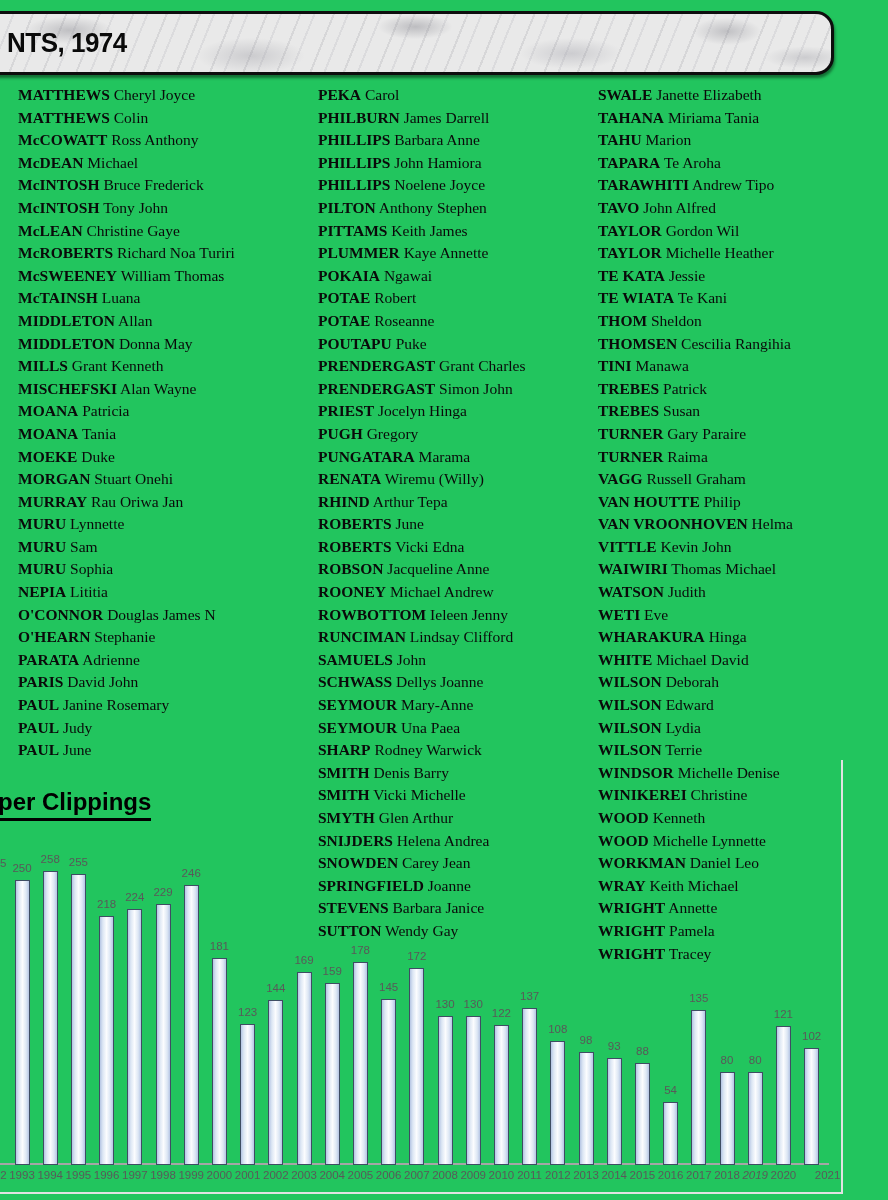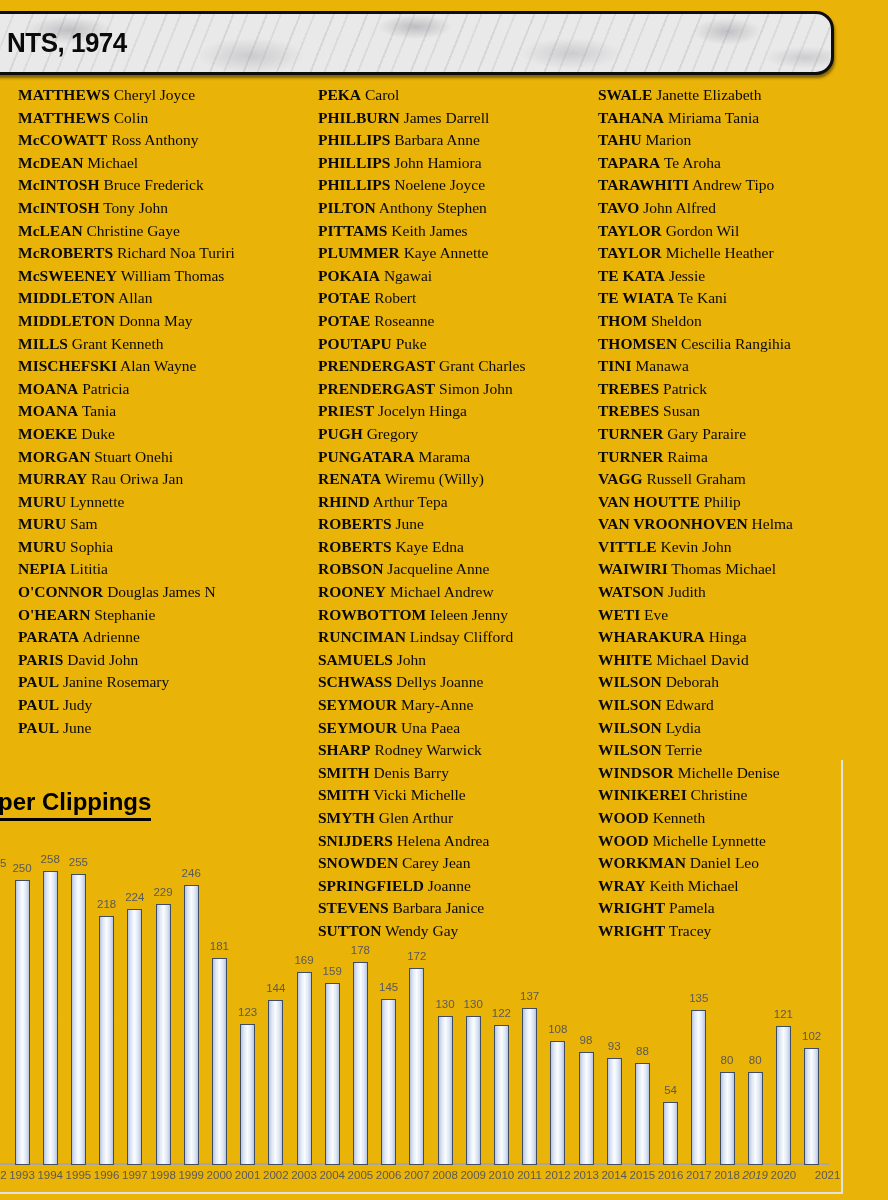--- a/index.html
+++ b/index.html
@@ -2,21 +2,21 @@
 <html><head>
 <meta charset="utf-8">
 <style>
   html, body {
     margin: 0; padding: 0;
     width: 888px; height: 1200px;
     overflow: hidden;
     background: #ffffff;
     font-family: "Liberation Serif", serif;
   }
-  #page { position: relative; width: 888px; height: 1200px; background:#eab308; }
+  #page { position: relative; width: 888px; height: 1200px; background:#22c55e; }
 
   
   .banner {
     position: absolute; left: -38px; top: 11px;
     width: 866px; height: 58px;
     border: 3px solid #0d0d0d;
     border-radius: 18px;
     box-shadow: 1px 3px 3px rgba(0,0,0,0.45);
     background-color: #e9e9e9;
     background-image:
@@ -93,20 +93,21 @@
   <div id="col-0" class="name-col">
       <div><span class="surname">MATTHEWS</span><span> Cheryl Joyce</span></div>
       <div><span class="surname">MATTHEWS</span><span> Colin</span></div>
       <div><span class="surname">McCOWATT</span><span> Ross Anthony</span></div>
       <div><span class="surname">McDEAN</span><span> Michael</span></div>
       <div><span class="surname">McINTOSH</span><span> Bruce Frederick</span></div>
       <div><span class="surname">McINTOSH</span><span> Tony John</span></div>
       <div><span class="surname">McLEAN</span><span> Christine Gaye</span></div>
       <div><span class="surname">McROBERTS</span><span> Richard Noa Turiri</span></div>
       <div><span class="surname">McSWEENEY</span><span> William Thomas</span></div>
+      <div><span class="surname">McTAINSH</span><span> Luana</span></div>
       <div><span class="surname">MIDDLETON</span><span> Allan</span></div>
       <div><span class="surname">MIDDLETON</span><span> Donna May</span></div>
       <div><span class="surname">MILLS</span><span> Grant Kenneth</span></div>
       <div><span class="surname">MISCHEFSKI</span><span> Alan Wayne</span></div>
       <div><span class="surname">MOANA</span><span> Patricia</span></div>
       <div><span class="surname">MOANA</span><span> Tania</span></div>
       <div><span class="surname">MOEKE</span><span> Duke</span></div>
       <div><span class="surname">MORGAN</span><span> Stuart Onehi</span></div>
       <div><span class="surname">MURRAY</span><span> Rau Oriwa Jan</span></div>
       <div><span class="surname">MURU</span><span> Lynnette</span></div>
@@ -135,21 +136,21 @@
       <div><span class="surname">POTAE</span><span> Roseanne</span></div>
       <div><span class="surname">POUTAPU</span><span> Puke</span></div>
       <div><span class="surname">PRENDERGAST</span><span> Grant Charles</span></div>
       <div><span class="surname">PRENDERGAST</span><span> Simon John</span></div>
       <div><span class="surname">PRIEST</span><span> Jocelyn Hinga</span></div>
       <div><span class="surname">PUGH</span><span> Gregory</span></div>
       <div><span class="surname">PUNGATARA</span><span> Marama</span></div>
       <div><span class="surname">RENATA</span><span> Wiremu (Willy)</span></div>
       <div><span class="surname">RHIND</span><span> Arthur Tepa</span></div>
       <div><span class="surname">ROBERTS</span><span> June</span></div>
-      <div><span class="surname">ROBERTS</span><span> Kaye Edna</span></div>
+      <div><span class="surname">ROBERTS</span><span> Vicki Edna</span></div>
       <div><span class="surname">ROBSON</span><span> Jacqueline Anne</span></div>
       <div><span class="surname">ROONEY</span><span> Michael Andrew</span></div>
       <div><span class="surname">ROWBOTTOM</span><span> Ieleen Jenny</span></div>
       <div><span class="surname">RUNCIMAN</span><span> Lindsay Clifford</span></div>
       <div><span class="surname">SAMUELS</span><span> John</span></div>
       <div><span class="surname">SCHWASS</span><span> Dellys Joanne</span></div>
       <div><span class="surname">SEYMOUR</span><span> Mary-Anne</span></div>
       <div><span class="surname">SEYMOUR</span><span> Una Paea</span></div>
       <div><span class="surname">SHARP</span><span> Rodney Warwick</span></div>
       <div><span class="surname">SMITH</span><span> Denis Barry</span></div>
@@ -191,20 +192,21 @@
       <div><span class="surname">WILSON</span><span> Deborah</span></div>
       <div><span class="surname">WILSON</span><span> Edward</span></div>
       <div><span class="surname">WILSON</span><span> Lydia</span></div>
       <div><span class="surname">WILSON</span><span> Terrie</span></div>
       <div><span class="surname">WINDSOR</span><span> Michelle Denise</span></div>
       <div><span class="surname">WINIKEREI</span><span> Christine</span></div>
       <div><span class="surname">WOOD</span><span> Kenneth</span></div>
       <div><span class="surname">WOOD</span><span> Michelle Lynnette</span></div>
       <div><span class="surname">WORKMAN</span><span> Daniel Leo</span></div>
       <div><span class="surname">WRAY</span><span> Keith Michael</span></div>
+      <div><span class="surname">WRIGHT</span><span> Annette</span></div>
       <div><span class="surname">WRIGHT</span><span> Pamela</span></div>
       <div><span class="surname">WRIGHT</span><span> Tracey</span></div>
     </div>
 
   <div class="section-heading">per Clippings</div>
 
   <div id="chart">
     <div class="axis-line"></div>
     <div class="frame-right"></div>
     <div class="frame-bottom"></div>

